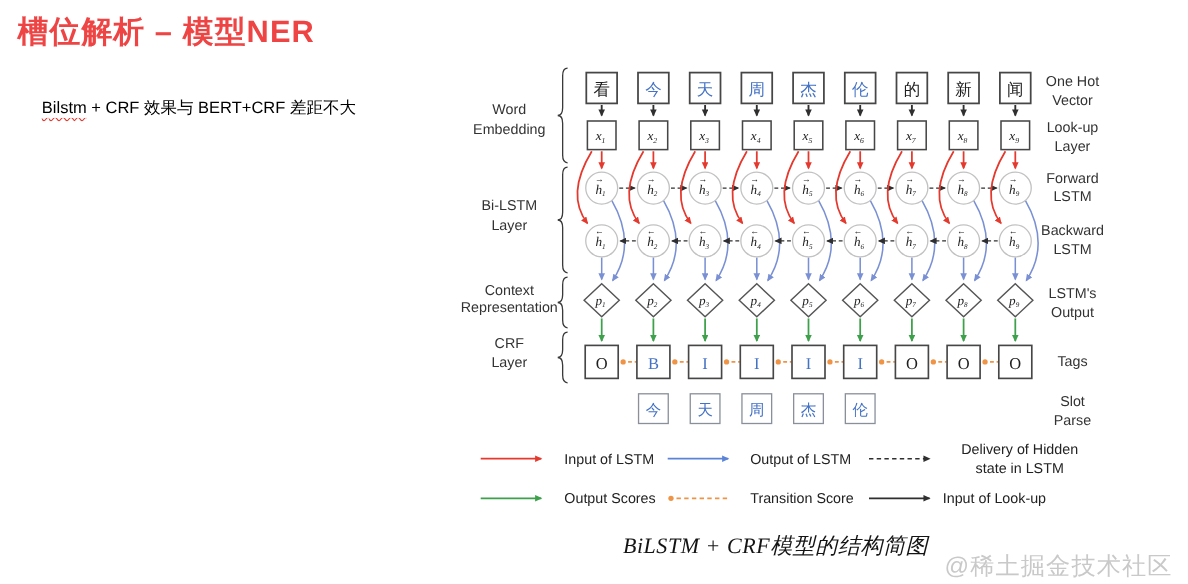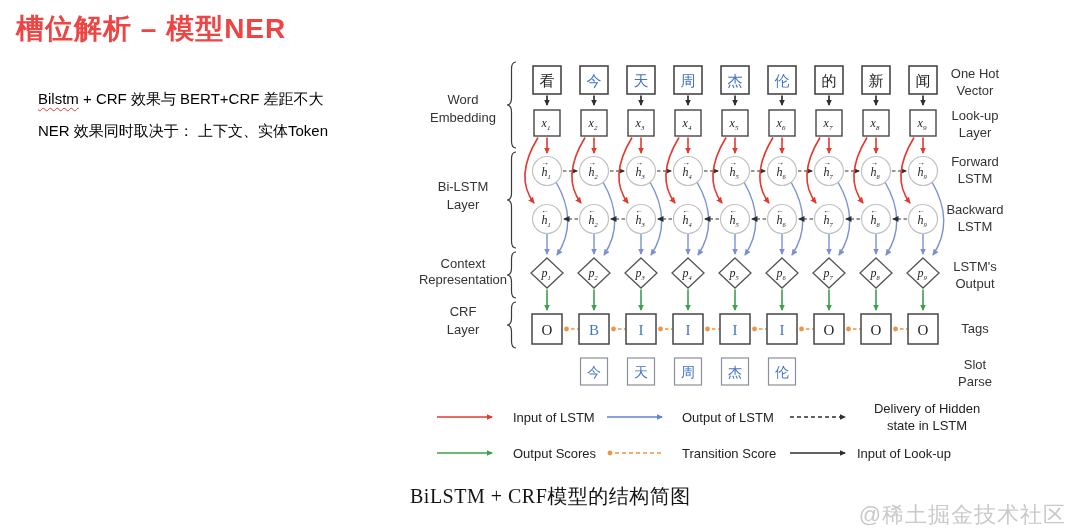--- a/index.html
+++ b/index.html
@@ -12,38 +12,37 @@
     font-size:28px;font-weight:800;letter-spacing:1px;
   }
   .notes{
     position:absolute;left:38px;top:90px;width:390px;
     font-size:15px;color:#000000;
   }
   .notes p{margin:0 0 14px 0;line-height:18px;}
   .spell{ text-decoration:underline wavy #e03a2f 1px; text-underline-offset:3px; }
   #diagram{position:absolute;left:410px;top:52px;}
   .caption{
-    position:absolute;left:410px;top:483px;width:590px;text-align:left;
-    font-family:"Liberation Serif",serif;font-size:20px;color:#141414;letter-spacing:.5px;
+    position:absolute;left:410px;top:483px;width:590px;text-align:center;
+    font-family:"Liberation Serif",serif;font-size:20px;color:#141414;letter-spacing:.5px;font-style:italic;
   }
   .watermark{
     position:absolute;right:14px;top:500px;
     font-size:22px;color:#c9c9c9;letter-spacing:1px;
   }
 </style>
 </head>
 <body>
 
 <div class="slide">
 
   <h1 class="page-title" style="color: #ef4444;">槽位解析 – 模型NER</h1>
 
   <div class="notes">
     <p><span class="spell">Bilstm</span><span> + CRF 效果与 BERT+CRF 差距不大</span></p>
-    <p>NER 效果同时取决于： 上下文、实体Token</p>
   </div>
 
   <svg id="diagram" width="670" height="423" viewBox="0 0 670 423">
       <defs>
         <marker id="mRed" markerWidth="7.5" markerHeight="7" refX="5.5" refY="3" orient="auto" markerUnits="userSpaceOnUse">
           <path d="M0,0 L6.5,3 L0,6 Z" fill="#e5392e"></path>
         </marker>
         <marker id="mBlue" markerWidth="7.5" markerHeight="7" refX="5.5" refY="3" orient="auto" markerUnits="userSpaceOnUse">
           <path d="M0,0 L6.5,3 L0,6 Z" fill="#5b83d8"></path>
         </marker>

